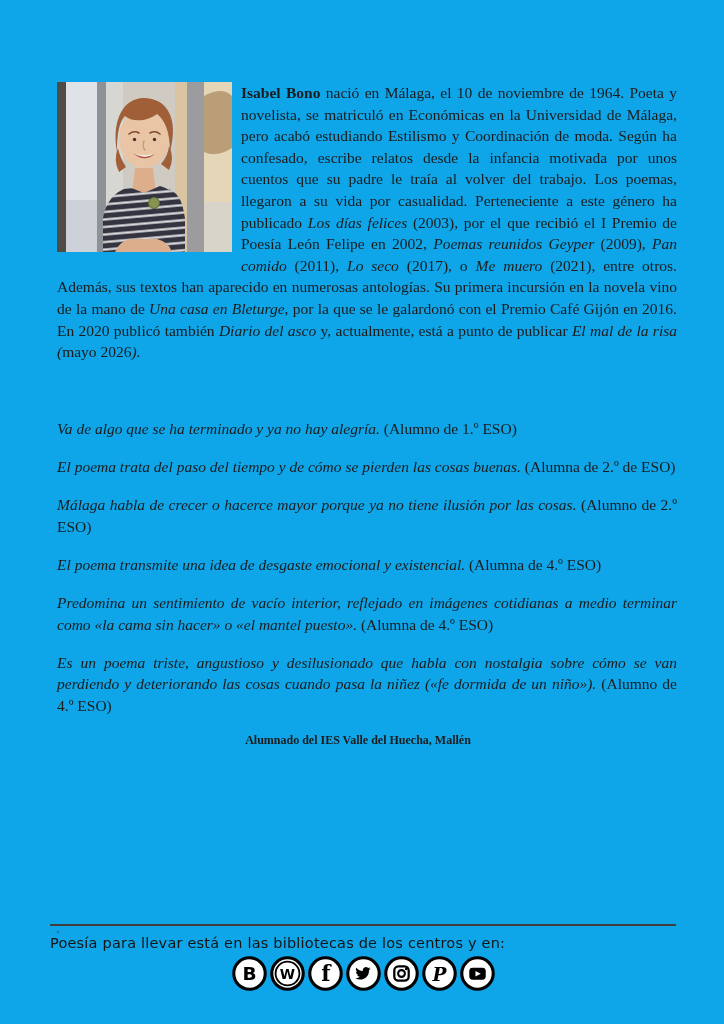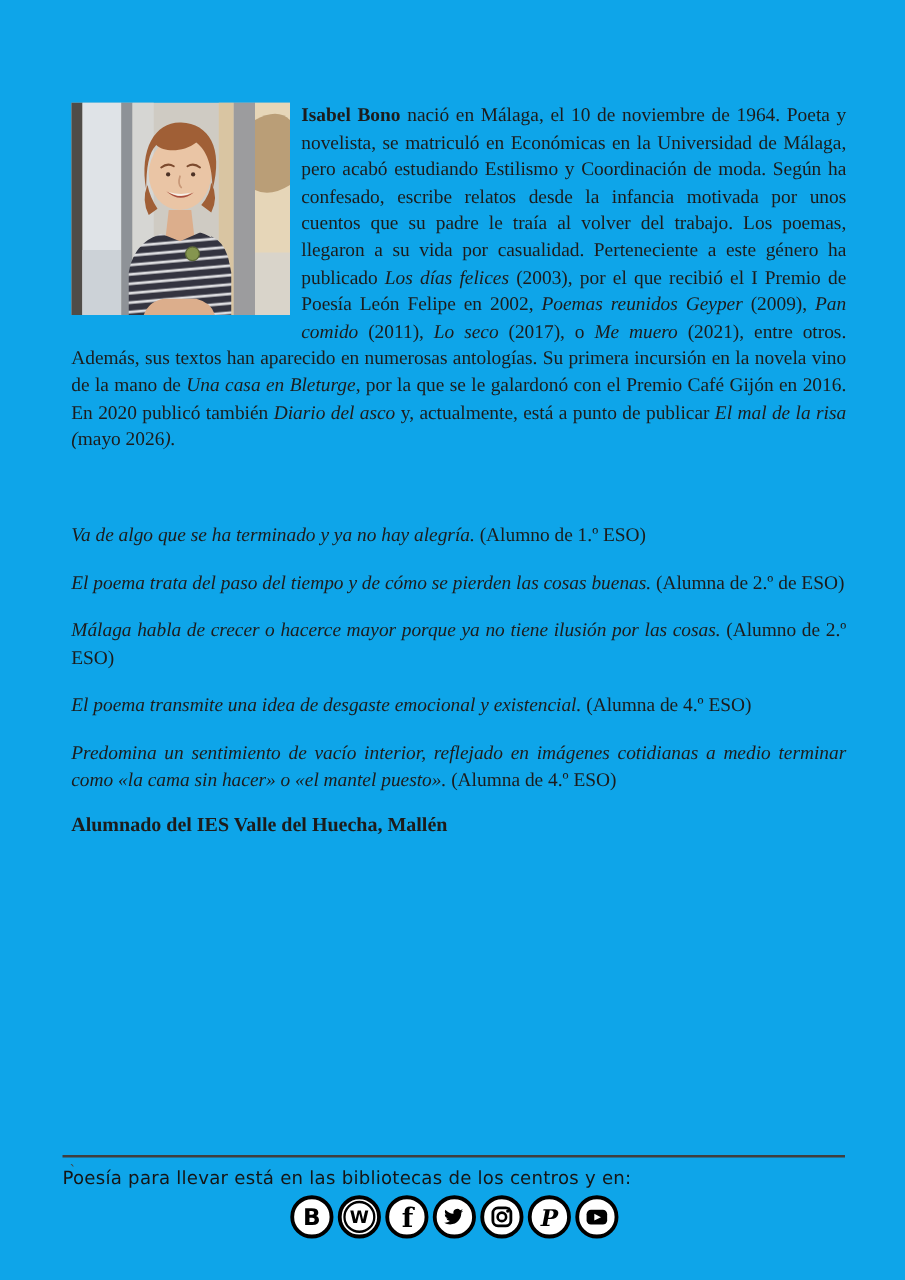--- a/index.html
+++ b/index.html
@@ -33,23 +33,23 @@
   }
   .quote{
     margin:0 0 16.5px 0;
     text-align:justify;
     font-size:15.5px;
     line-height:21.6px;
   }
   .byline{
     margin:6px 0 0 0;
     padding-right:18px;
-    text-align:left;
+    text-align:center;
     font-weight:bold;
-    font-size:16px;
+    font-size:12px;
   }
   .footer{
     position:absolute;left:50px;top:924px;width:626px;
   }
   .footer-rule{
     height:2px;background:#3f3f3f;border:none;margin:0;
   }
   .footer-tick{
     position:absolute;left:5px;top:6px;
     font-size:11px;color:#444;
@@ -115,20 +115,21 @@
       </svg>
         </span><span class="b">Isabel Bono</span><span> nació en Málaga, el 10 de noviembre de 1964. Poeta y novelista, se matriculó en Económicas en la Universidad de Málaga, pero acabó estudiando Estilismo y Coordinación de moda. Según ha confesado, escribe relatos desde la infancia motivada por unos cuentos que su padre le traía al volver del trabajo. Los poemas, llegaron a su vida por casualidad. Perteneciente a este género ha publicado </span><span class="i">Los días felices</span><span> (2003), por el que recibió el I Premio de Poesía León Felipe en 2002, </span><span class="i">Poemas reunidos Geyper</span><span> (2009), </span><span class="i">Pan comido</span><span> (2011), </span><span class="i">Lo seco</span><span> (2017), o </span><span class="i">Me muero</span><span> (2021), entre otros. Además, sus textos han aparecido en numerosas antologías. Su primera incursión en la novela vino de la mano de </span><span class="i">Una casa en Bleturge</span><span>, por la que se le galardonó con el Premio Café Gijón en 2016. En 2020 publicó también </span><span class="i">Diario del asco</span><span> y, actualmente, está a punto de publicar </span><span class="i">El mal de la risa (</span><span>mayo 2026</span><span class="i">).</span>
     </p>
 
     <div class="quotes">
       <p class="quote"><span class="i">Va de algo que se ha terminado y ya no hay alegría.</span><span> (Alumno de 1.º ESO)</span></p>
       <p class="quote"><span class="i">El poema trata del paso del tiempo y de cómo se pierden las cosas buenas.</span><span> (Alumna de 2.º de ESO)</span></p>
       <p class="quote"><span class="i">Málaga habla de crecer o hacerce mayor porque ya no tiene ilusión por las cosas.</span><span> (Alumno de 2.º ESO)</span></p>
       <p class="quote"><span class="i">El poema transmite una idea de desgaste emocional y existencial.</span><span> (Alumna de 4.º ESO)</span></p>
       <p class="quote"><span class="i">Predomina un sentimiento de vacío interior, reflejado en imágenes cotidianas a medio terminar como «la cama sin hacer» o «el mantel puesto».</span><span> (Alumna de 4.º ESO)</span></p>
+      <p class="quote"><span class="i">Es un poema triste, angustioso y desilusionado que habla con nostalgia sobre cómo se van perdiendo y deteriorando las cosas cuando pasa la niñez («fe dormida de un niño»).</span><span> (Alumno de 4.º ESO)</span></p>
       <p class="byline">Alumnado del IES Valle del Huecha, Mallén</p>
     </div>
 
   </div>
 
   <div class="footer">
     <hr class="footer-rule">
     <span class="footer-tick">`</span>
     <p class="footer-text">Poesía para llevar está en las bibliotecas de los centros y en:</p>
     <div class="icons">

